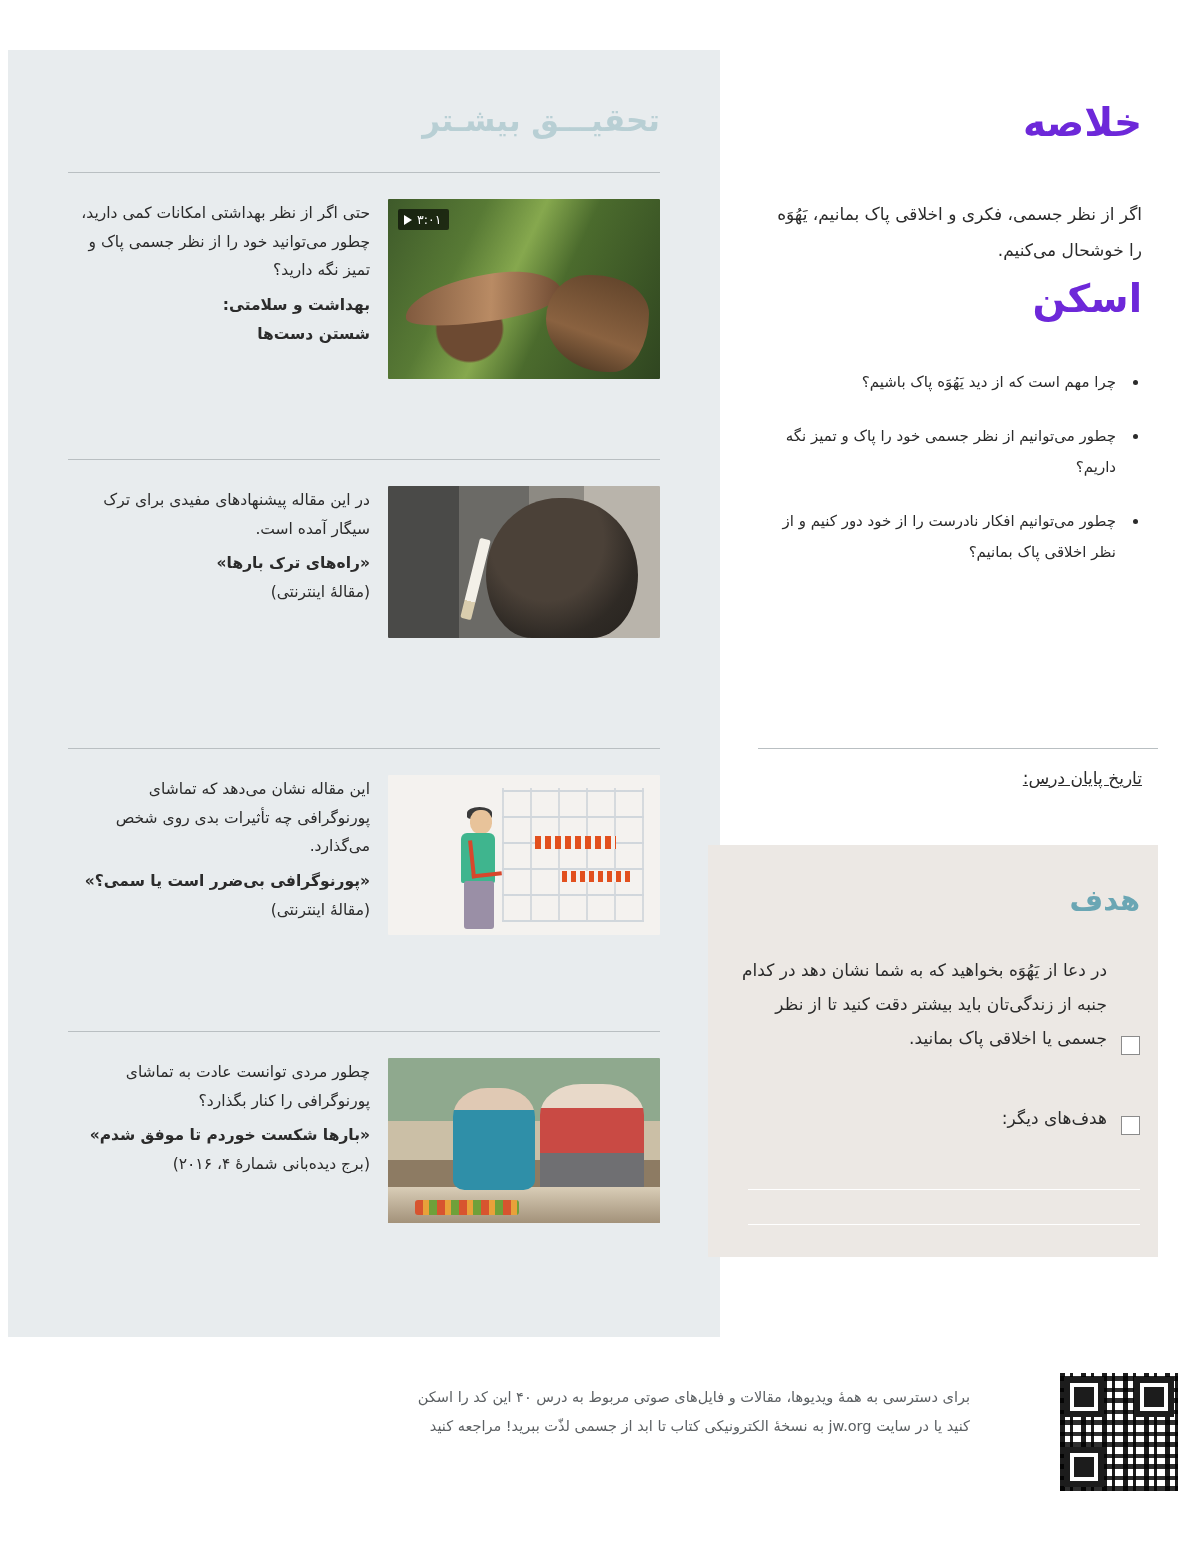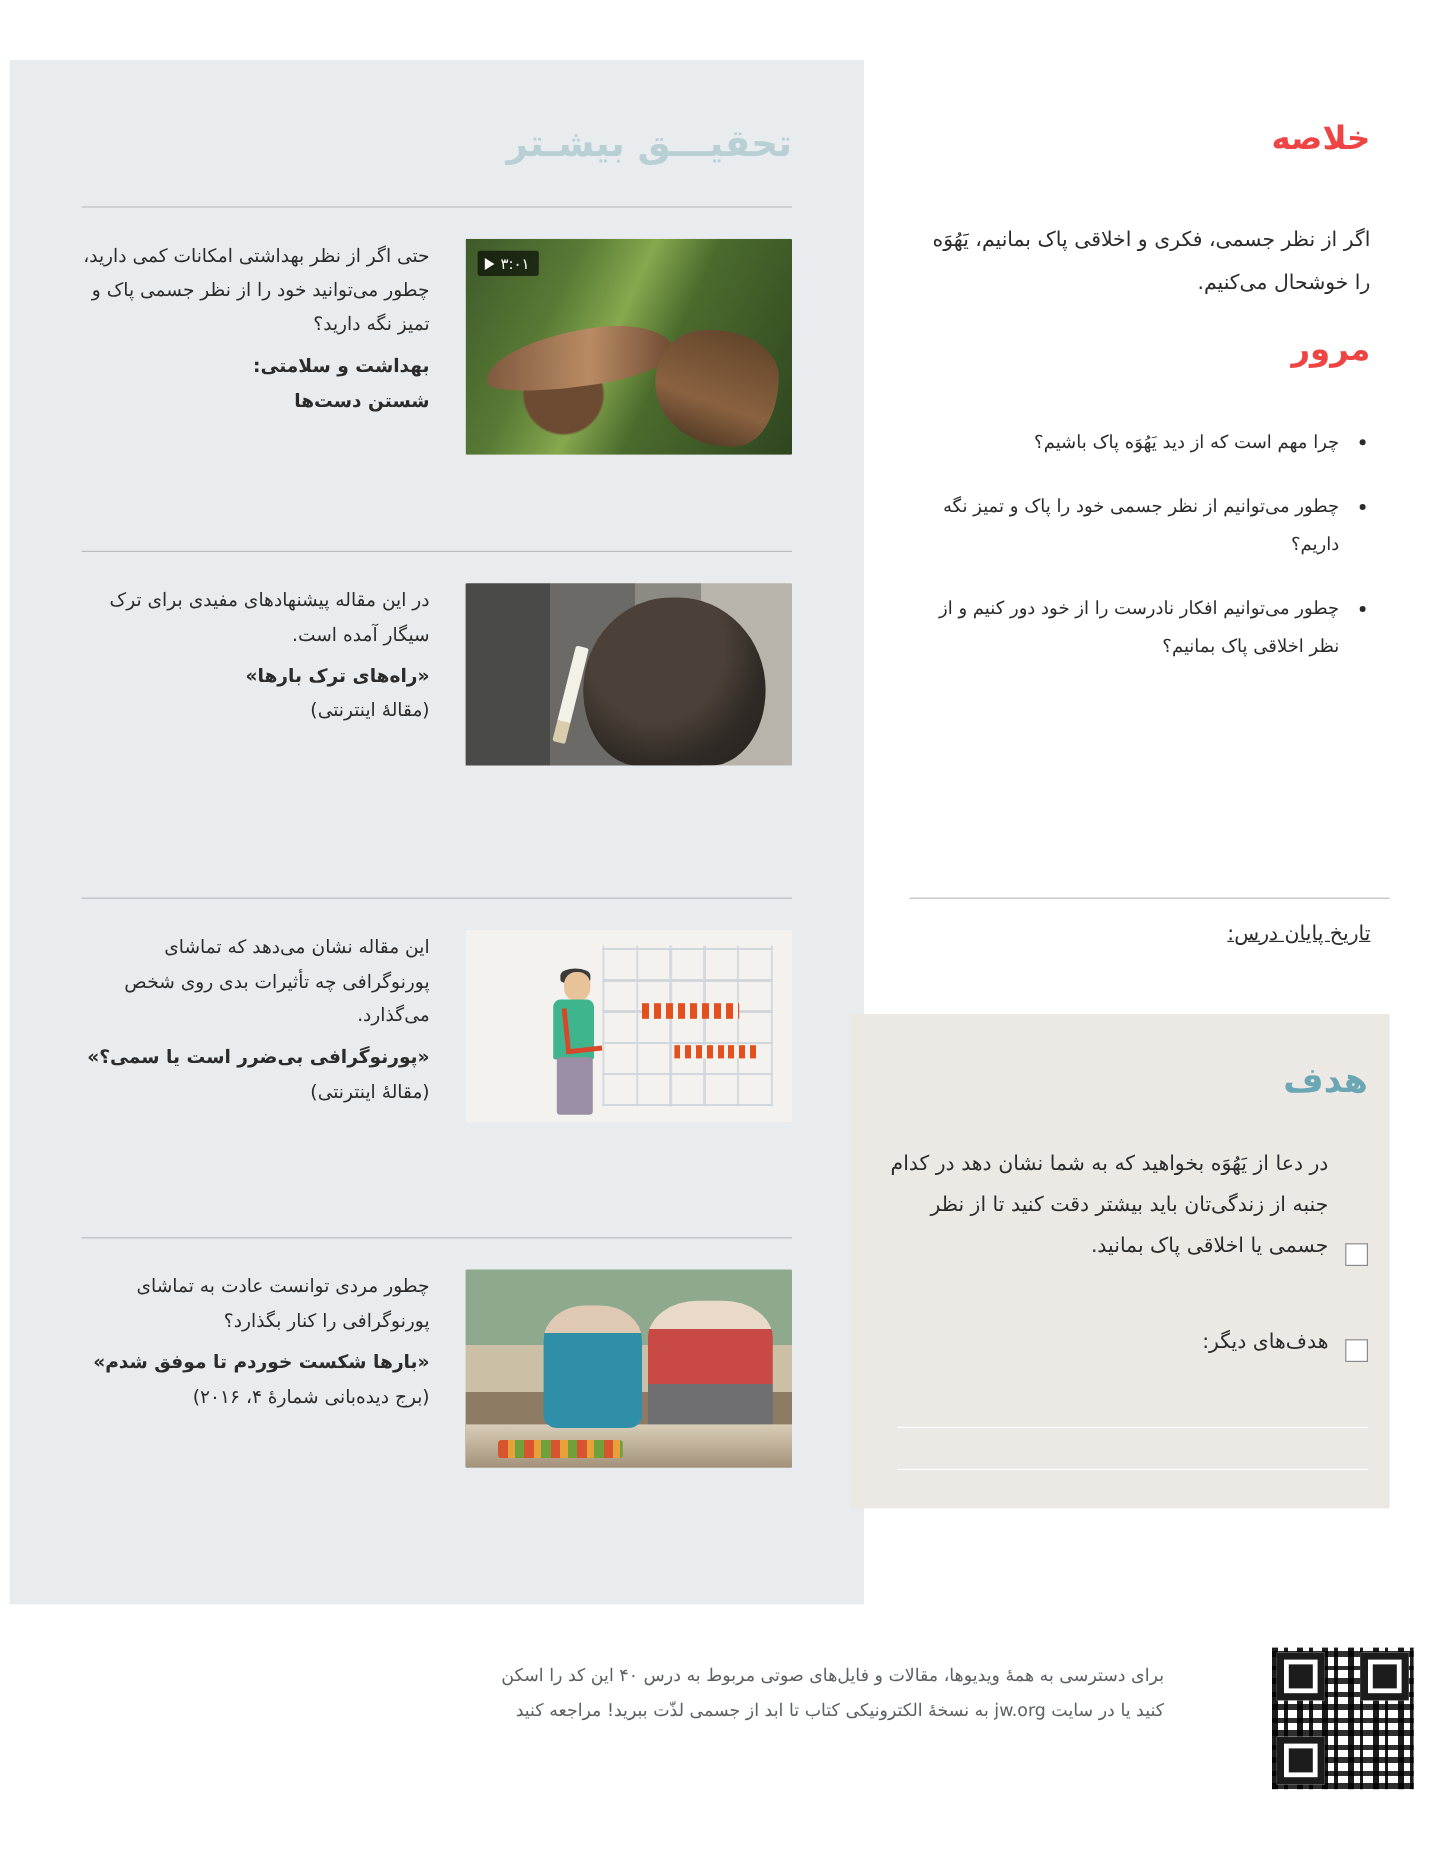--- a/index.html
+++ b/index.html
@@ -44,21 +44,21 @@
     left: 0; right: 0;
     top: 122px;
   }
   .research-item {
     position: relative;
     margin: 0 60px;
     padding-top: 26px;
     border-top: 1px solid #b9bfc2;
     display: flex;
     flex-direction: row-reverse;
-    justify-content: space-between;
+    justify-content: flex-end;
     align-items: flex-start;
     gap: 18px;
   }
   .ri-text {
     width: 290px;
     font-size: 15.5px;
     line-height: 1.85;
     text-align: right;
     direction: rtl;
     color: #2b2b2b;
@@ -269,23 +269,23 @@
 
   
   .right-col {
     position: absolute;
     right: 0;
     top: 0;
     width: 462px;
     height: 100%;
   }
   .sec-head {
-    color: #ef4444;
+    color: #6d28d9;
     font-weight: bold;
-    font-size: 27px;
+    font-size: 39px;
     text-align: right;
     direction: rtl;
   }
   .summary-block {
     position: absolute;
     right: 58px;
     top: 100px;
     width: 370px;
     text-align: right;
     direction: rtl;
@@ -512,21 +512,21 @@
   </div>
 
   <div class="right-col">
 
     <div class="summary-block">
       <div class="sec-head">خلاصه</div>
       <div class="summary-text">اگر از نظر جسمی، فکری و اخلاقی پاک بمانیم، یَهُوَه را خوشحال می‌کنیم.</div>
     </div>
 
     <div class="review-block">
-      <div class="sec-head">مرور</div>
+      <div class="sec-head">اسکن</div>
       <ul class="review-list">
         <li>چرا مهم است که از دید یَهُوَه پاک باشیم؟</li>
         <li>چطور می‌توانیم از نظر جسمی خود را پاک و تمیز نگه داریم؟</li>
         <li>چطور می‌توانیم افکار نادرست را از خود دور کنیم و از نظر اخلاقی پاک بمانیم؟</li>
       </ul>
     </div>
 
     <div class="date-rule"></div>
     <div class="date-label">تاریخ پایان درس:</div>
 

